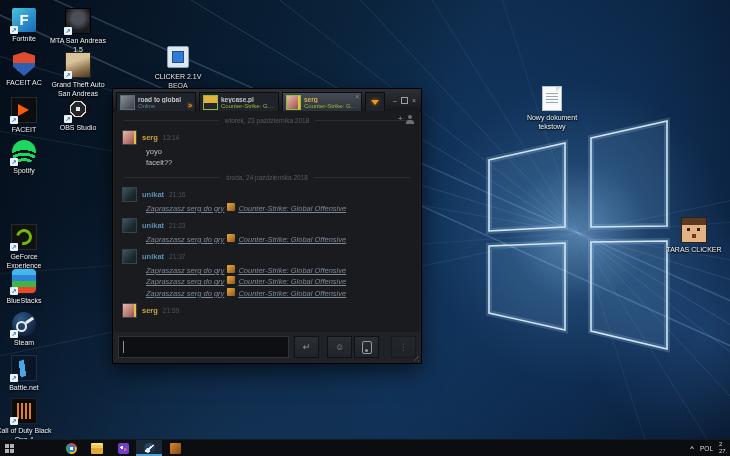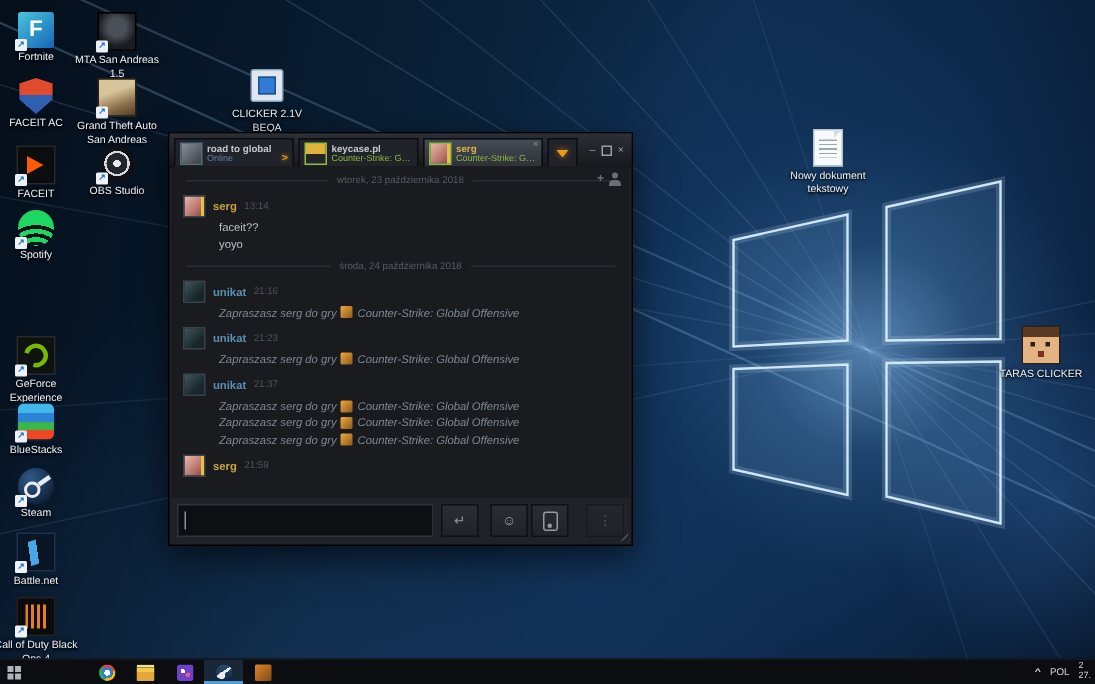--- a/index.html
+++ b/index.html
@@ -82,21 +82,21 @@
   .addfriend::after{content:"";position:absolute;right:0;top:5px;width:8px;height:4px;border-radius:3px 3px 0 0;background:#696f76;}
   .divider{display:flex;align-items:center;gap:6px;padding:4px 10px 3px 10px;}
   .divider .dline{flex:1;height:1px;background:#2a2e34;}
   .divider .dtxt{font-size:6.5px;color:#565c63;}
   .msg{padding:3px 8px 1px 8px;}
   .msg-head{display:flex;align-items:center;gap:5px;margin-bottom:1px;}
   .cav{width:13px;height:13px;flex:none;border:1px solid #39424a;}
   .author{font-size:7.5px;font-weight:bold;}
   .time{font-size:6.5px;color:#4e545b;}
   .msg-line{font-size:7.5px;color:#bcc0c4;padding-left:24px;line-height:1.5;}
-  .invite-line{font-size:7.5px;font-style:italic;color:#7e8894;padding-left:24px;display:flex;align-items:center;gap:3px;line-height:1.5;}
+  .invite-line{font-size:7.5px;font-style:italic;color:#7e8894;padding-left:24px;display:flex;align-items:flex-start;gap:3px;line-height:1.5;text-decoration:underline;}
   .game-ico{width:8px;height:8px;background:linear-gradient(135deg,#f0a93c,#8a5a1e);border-radius:1px;flex:none;}
 
   .input-row{position:absolute;left:5px;right:5px;bottom:5px;height:22px;display:flex;align-items:stretch;}
   .chat-input{flex:1;background:#0d0f12;border:1px solid #2e3338;position:relative;margin-right:5px;}
   .chat-input::before{content:"";position:absolute;left:4px;top:4px;bottom:4px;width:1px;background:#8a9097;}
   .cbtn{width:23px;background:linear-gradient(#2a2e33,#202327);border:1px solid #0f1114;color:#949aa1;font-size:9px;
     display:flex;align-items:center;justify-content:center;cursor:pointer;}
   .cbtn.send{margin-right:8px;}
   .cbtn.shot{margin-left:2px;margin-right:12px;}
   .cbtn.dim{opacity:.45;}
@@ -301,22 +301,22 @@
             <span class="dline"></span>
             <span class="dtxt">wtorek, 23 października 2018</span>
             <span class="dline"></span>
           </div>
           <div class="msg">
             <div class="msg-head">
               <div class="cav av-serg"></div>
               <span class="author" style="color: rgb(202, 165, 63);">serg</span>
               <span class="time">13:14</span>
             </div>
+            <div class="msg-line">yoyo</div>
             <div class="msg-line">faceit??</div>
-            <div class="msg-line">yoyo</div>
           </div>
           <div class="divider">
             <span class="dline"></span>
             <span class="dtxt">środa, 24 października 2018</span>
             <span class="dline"></span>
           </div>
           <div class="msg">
             <div class="msg-head">
               <div class="cav av-unikat"></div>
               <span class="author" style="color: rgb(91, 143, 181);">unikat</span>

